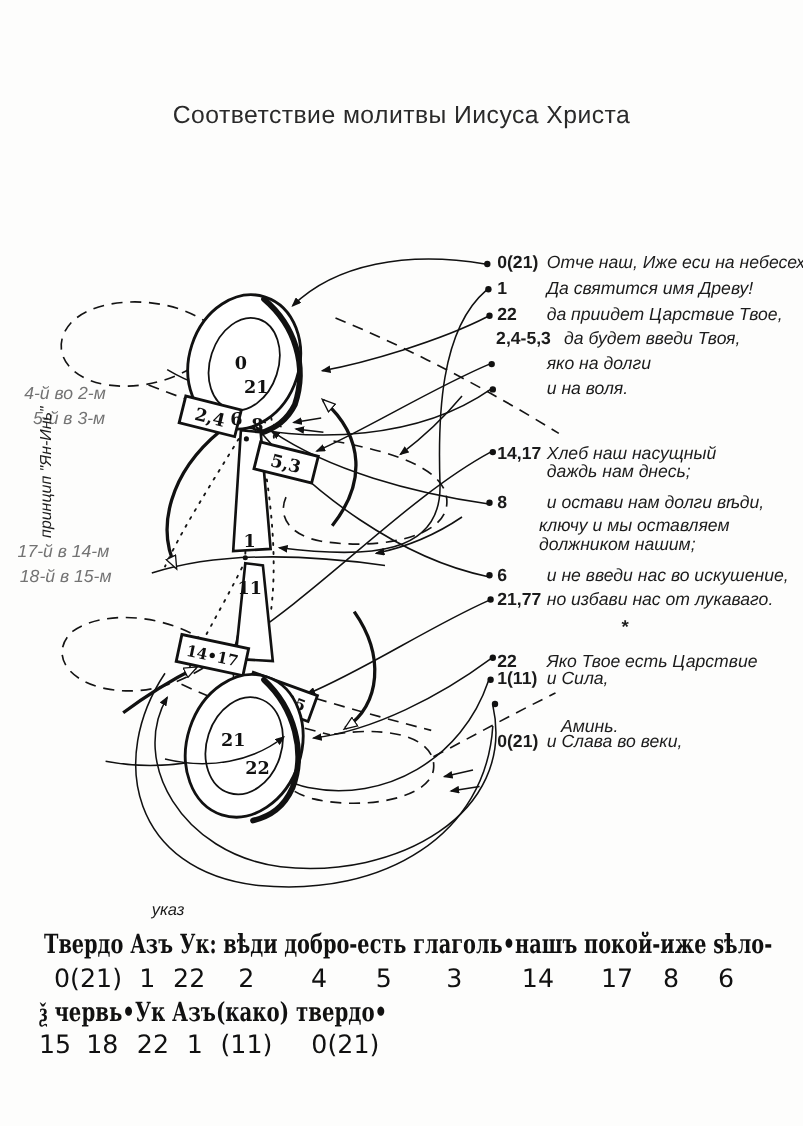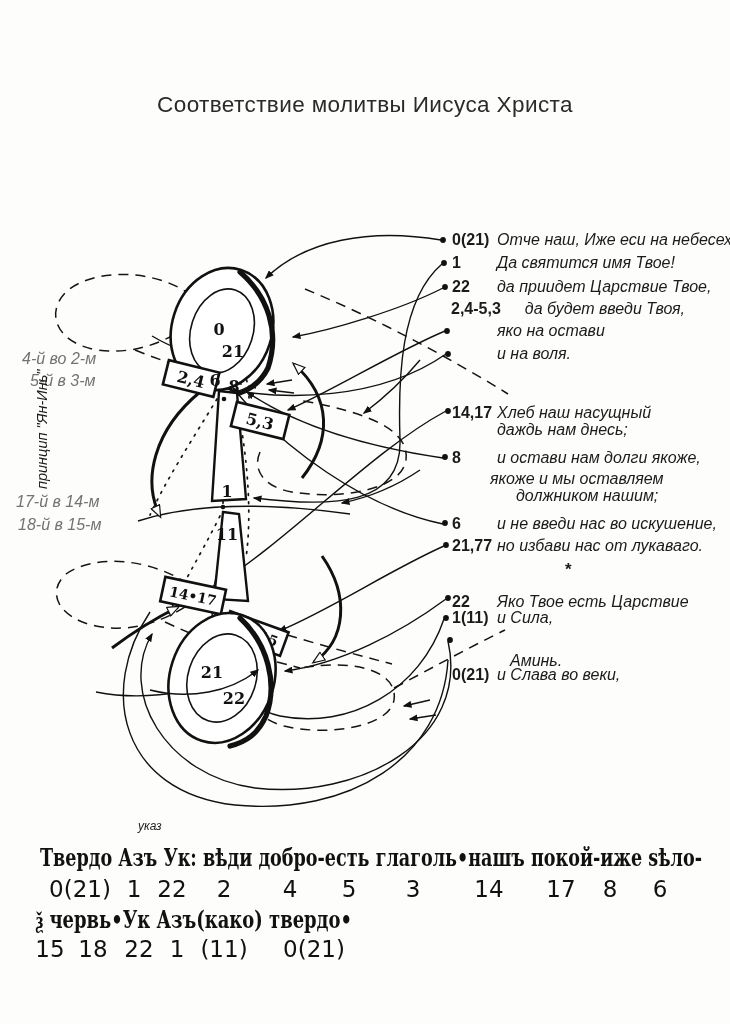--- a/index.html
+++ b/index.html
@@ -10,21 +10,21 @@
          letter-spacing:.4px;color:#2a2a2a;}
   .side-label{font-style:italic;font-size:16px;white-space:nowrap;color:#737373;}
   #vlabel{left:34px;top:489px;transform:rotate(-90deg);transform-origin:0 0;
           font-style:italic;font-size:14.5px;white-space:nowrap;}
   .prow{position:absolute;left:452px;white-space:nowrap;font-size:16px;line-height:17px;}
   .prow .num{display:inline-block;min-width:45px;font-weight:bold;font-style:normal;
              vertical-align:top;}
   .prow .num.wide{min-width:58px;}
   .prow .txt{font-style:italic;}
   #star{left:565px;top:560px;font-weight:bold;font-size:17px;}
-  #ukaz{left:138px;top:819px;font-style:italic;font-size:12px;}
+  #ukaz{left:138px;top:819px;font-style:italic;font-size:15px;}
   svg text{fill:#111;}
   .slav{font-family:"DejaVu Serif",serif;font-weight:bold;font-size:24px;}
   .bnum{font-family:"DejaVu Sans",sans-serif;font-size:23px;}
   .dnum{font-family:"DejaVu Serif",serif;font-weight:bold;font-size:16px;text-anchor:middle;}
   .dnum.small{font-size:14px;}
 </style>
 </head>
 <body>
 
 <svg class="abs" style="top:0;left:0" width="730" height="1024" viewBox="0 0 730 1024">
@@ -180,47 +180,47 @@
 <div class="abs side-label" style="left:22px;top:350px">4-й во 2-м</div>
 <div class="abs side-label" style="left:30px;top:372px">5-й в 3-м</div>
 <div class="abs" id="vlabel">принцип "Ян-Инь"</div>
 <div class="abs side-label" style="left:16px;top:493px">17-й в 14-м</div>
 <div class="abs side-label" style="left:18px;top:516px">18-й в 15-м</div>
 
 <div class="prow" style="top:231px">
   <span class="num">0(21)</span><span class="txt">Отче наш, Иже еси на небесех!</span>
 </div>
 <div class="prow" style="top:254px">
-  <span class="num">1</span><span class="txt">Да святится имя Твое!</span>
+  <span class="num">1</span><span class="txt">Да святится имя Древу!</span>
 </div>
 <div class="prow" style="top:278px">
   <span class="num">22</span><span class="txt">да приидет Царствие Твое,</span>
 </div>
 <div class="prow" style="top:300px;left:451px">
-  <span class="num" style="margin-right:24px">2,4-5,3</span><span class="txt">да будет введи Твоя,</span>
+  <span class="num" style="margin-right:12px">2,4-5,3</span><span class="txt">да будет введи Твоя,</span>
 </div>
 <div class="prow" style="top:322px">
-  <span class="num"></span><span class="txt">яко на остави</span>
+  <span class="num"></span><span class="txt">яко на долги</span>
 </div>
 <div class="prow" style="top:345px">
   <span class="num"></span><span class="txt">и на воля.</span>
 </div>
 <div class="prow" style="top:404px">
   <span class="num">14,17</span><span class="txt">Хлеб наш насущный</span>
 </div>
 <div class="prow" style="top:421px">
   <span class="num"></span><span class="txt">даждь нам днесь;</span>
 </div>
 <div class="prow" style="top:449px">
-  <span class="num">8</span><span class="txt">и остави нам долги якоже,</span>
+  <span class="num">8</span><span class="txt">и остави нам долги вѣди,</span>
 </div>
 <div class="prow" style="top:470px;left:445px">
-  <span class="num"></span><span class="txt">якоже и мы оставляем</span>
-</div>
-<div class="prow" style="top:487px;left:471px">
+  <span class="num"></span><span class="txt">ключу и мы оставляем</span>
+</div>
+<div class="prow" style="top:487px;left:445px">
   <span class="num"></span><span class="txt">должником нашим;</span>
 </div>
 <div class="prow" style="top:515px">
   <span class="num">6</span><span class="txt">и не введи нас во искушение,</span>
 </div>
 <div class="prow" style="top:537px">
   <span class="num">21,77</span><span class="txt">но избави нас от лукаваго.</span>
 </div>
 <div class="abs" id="star">*</div>
 <div class="prow" style="top:593px">

